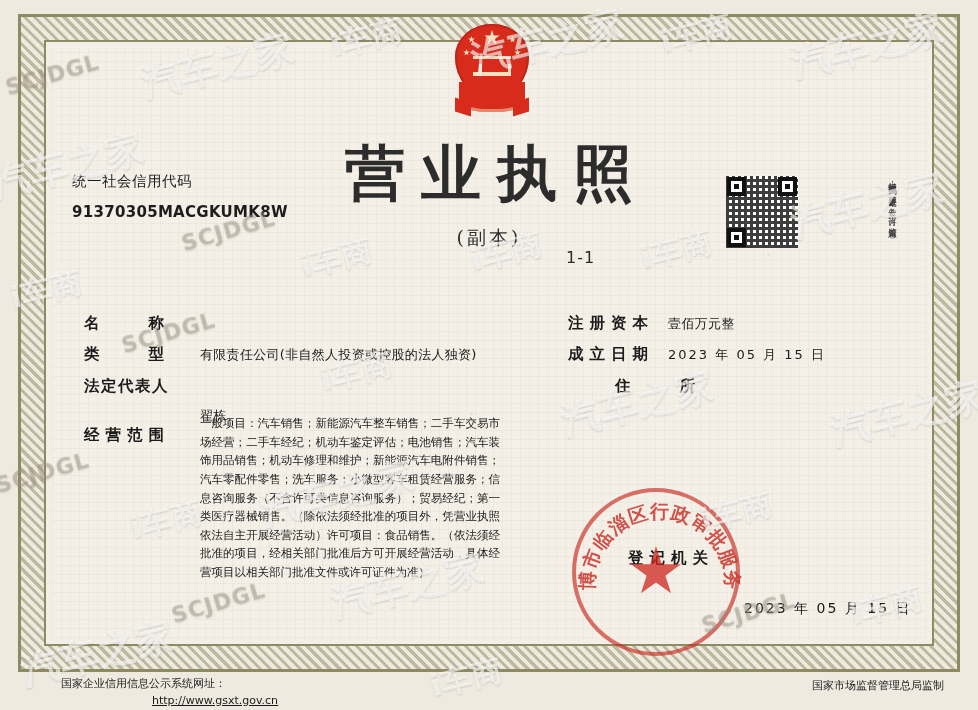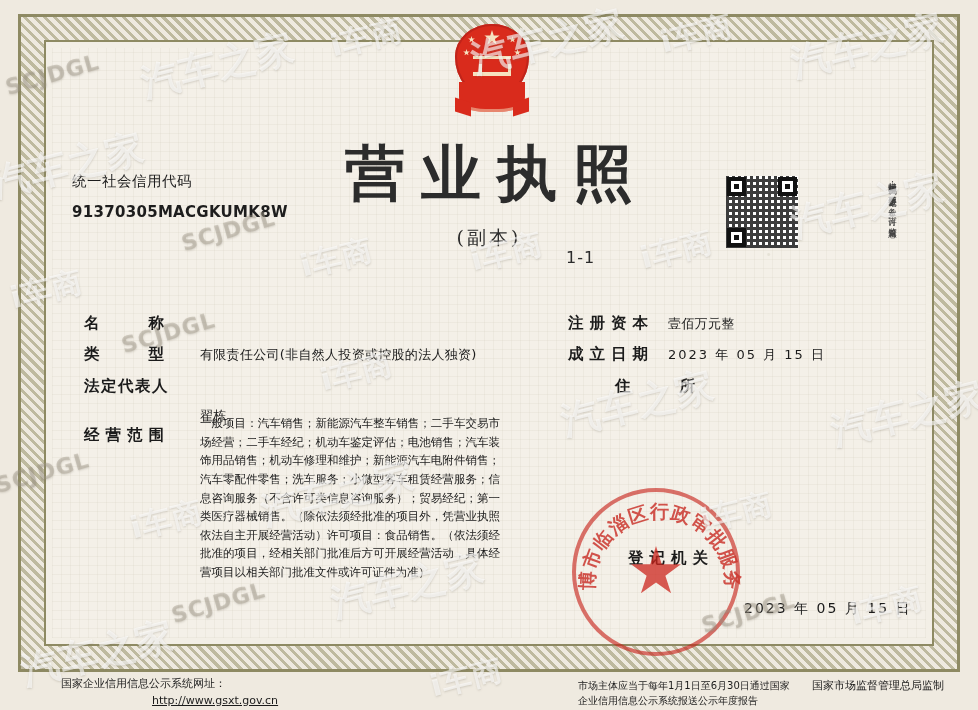--- a/index.html
+++ b/index.html
@@ -383,21 +383,20 @@
         </defs>
         <text>
           <textPath href="#sealArc" startOffset="50%" text-anchor="middle">淄博市临淄区行政审批服务局</textPath>
         </text>
       </svg>
       <div class="seal-star"></div>
     </div>
 
     <div class="footer-text" id="footer-left-label">国家企业信用信息公示系统网址：</div>
     <div class="footer-text" id="footer-left-url">http://www.gsxt.gov.cn</div>
-    <div id="footer-note">市场主体应当于每年1月1日至6月30日通过国家企业信用信息公示系统报送公示年度报告</div>
     <div id="footer-authority">国家市场监督管理总局监制</div>
   </div>
 
   <div id="watermarks">
     <div class="wm sm grey" style="left:4px;   top:62px;  transform:rotate(-16deg);">SCJDGL</div>
     <div class="wm big" style="left:140px; top:40px;  transform:rotate(-14deg);">汽车之家</div>
     <div class="wm med" style="left:330px; top:18px;  transform:rotate(-14deg);">i车商</div>
     <div class="wm big" style="left:470px; top:16px;  transform:rotate(-14deg);">汽车之家</div>
     <div class="wm med" style="left:660px; top:14px;  transform:rotate(-14deg);">i车商</div>
     <div class="wm big" style="left:790px; top:20px;  transform:rotate(-14deg);">汽车之家</div>

